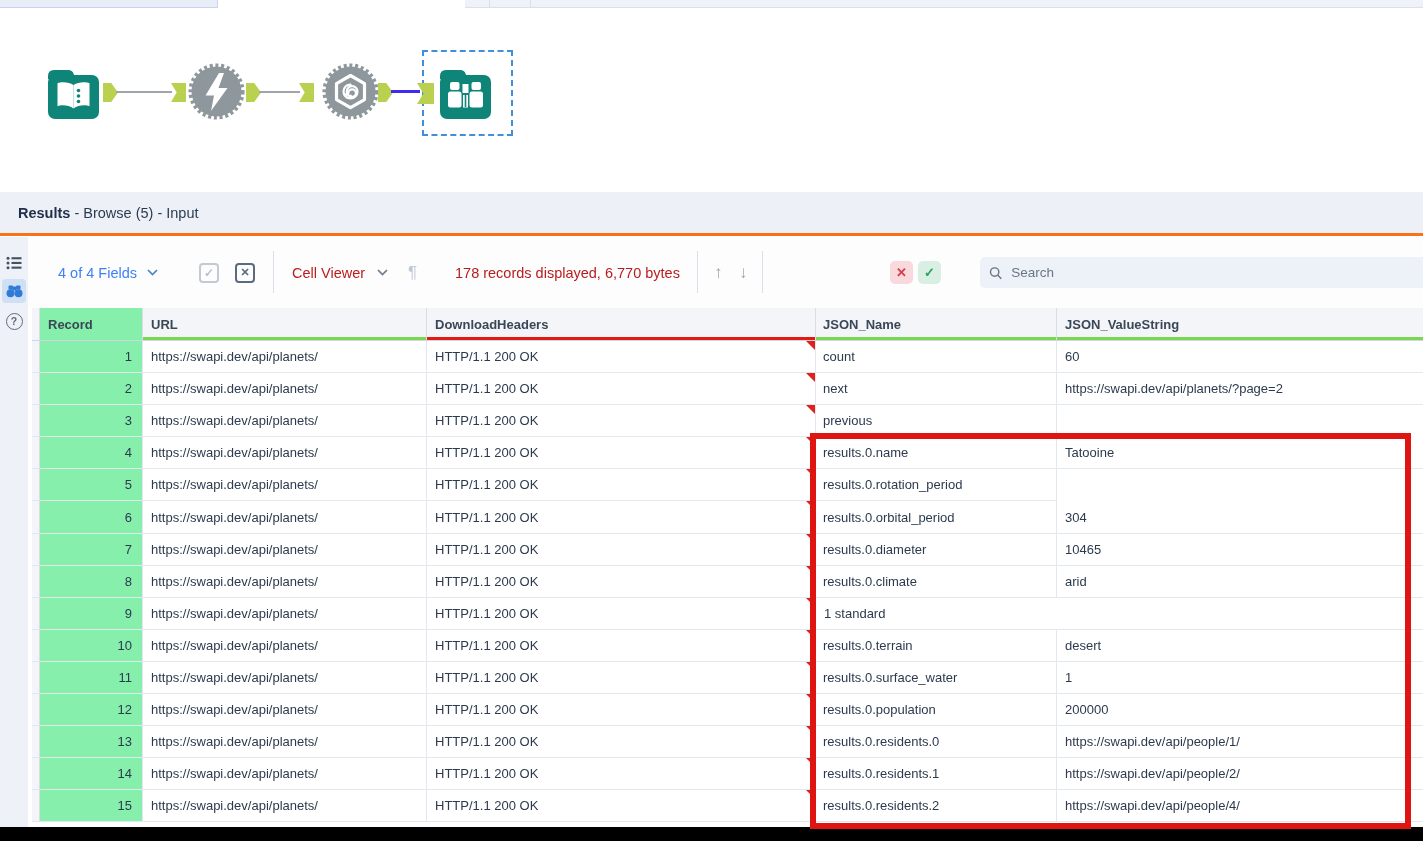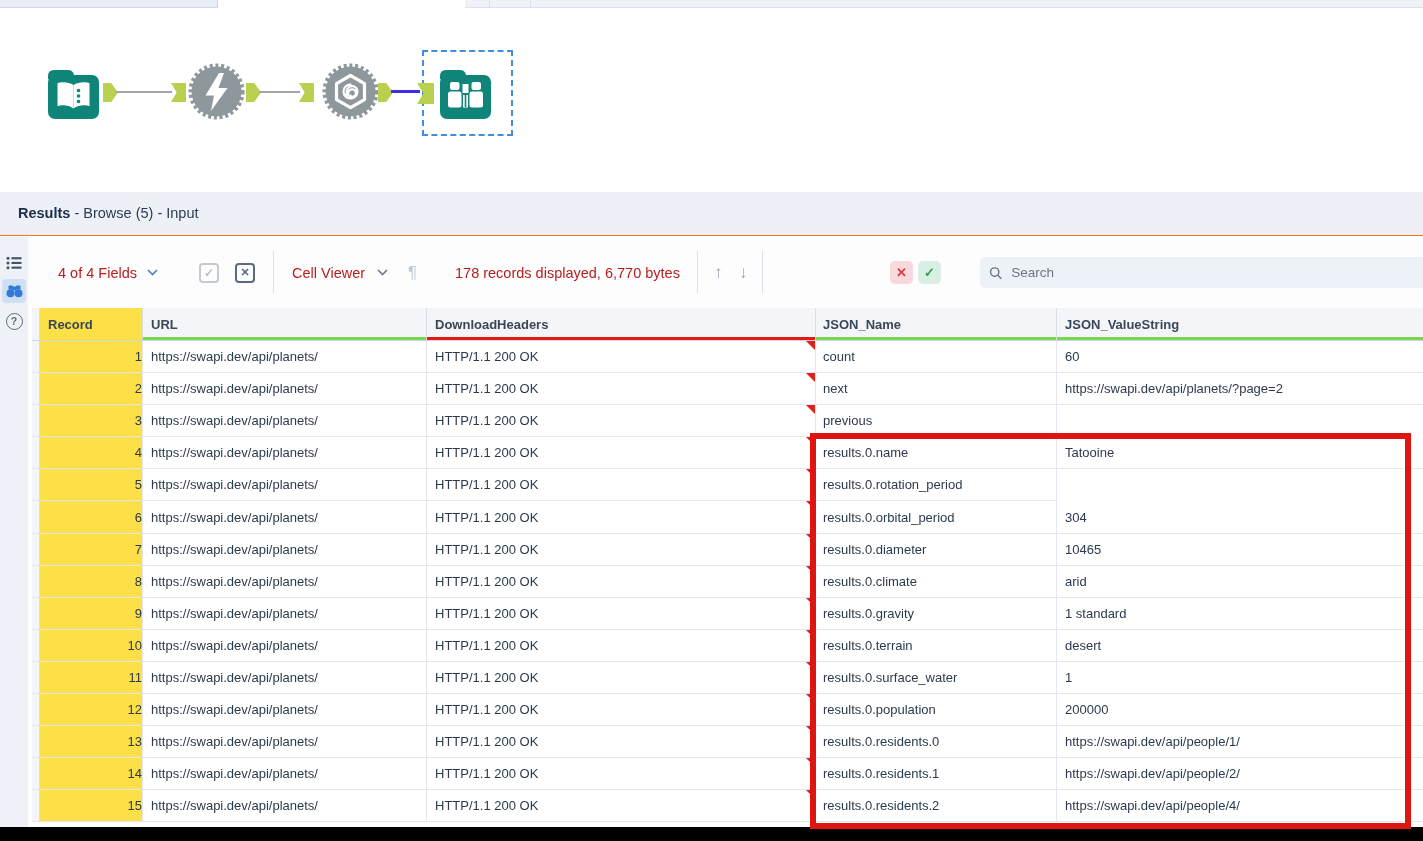--- a/index.html
+++ b/index.html
@@ -12,33 +12,33 @@
   
   .wire{position:absolute;height:2px;background:#a0a5aa;}
   .wire.blue{height:3px;background:#3e2df0;}
   .anchor{position:absolute;width:15px;height:19px;background:#b9d14f;}
   .anchor.out{clip-path:polygon(0 0,55% 0,100% 50%,55% 100%,0 100%);}
   .anchor.in{clip-path:polygon(0 0,100% 0,100% 100%,0 100%,38% 50%);}
   .tool{position:absolute;}
   .selbox{position:absolute;border:2px dashed #3f8fdc;background:transparent;box-sizing:border-box;}
 
   
-  .title-bar{position:absolute;left:0;top:192px;width:1423px;height:44px;background:#edf1f7;border-bottom:1px solid #f97316;box-sizing:border-box;}
+  .title-bar{position:absolute;left:0;top:192px;width:1423px;height:44px;background:#edf1f7;border-bottom:3px solid #f97316;box-sizing:border-box;}
   .title-text{position:absolute;left:18px;top:13px;font-size:14.5px;color:#2b3c50;}
   .title-text b{font-weight:700;color:#20304a;}
 
   .gutter{position:absolute;left:0;top:237px;width:28px;height:590px;background:#eef1f7;}
   .gutter-btn{position:absolute;width:24px;height:24px;border-radius:4px;display:flex;align-items:center;justify-content:center;}
   .gutter-btn.active{background:#cfe0f5;}
   .help-circle{width:17px;height:17px;border:1.6px solid #5f6b79;border-radius:50%;
       display:flex;align-items:center;justify-content:center;font-size:10.5px;font-weight:700;color:#5f6b79;box-sizing:border-box;}
 
   .toolbar{position:absolute;left:28px;top:237px;width:1395px;height:71px;background:#fdfdfe;}
   .tb{position:absolute;top:0;height:71px;display:flex;align-items:center;}
-  .blue-link{color:#b91c1c;font-size:14.5px;}
+  .blue-link{color:#3b82f6;font-size:14.5px;}
   .dark-label{color:#b91c1c;font-size:14.5px;}
   .chev{width:11px;height:7px;}
   .tb-sep{position:absolute;top:14px;width:1px;height:42px;background:#d9dee8;}
   .icon-box{width:20px;height:20px;border-radius:4px;display:flex;align-items:center;justify-content:center;font-size:12px;box-sizing:border-box;}
   .chk-light{border:2px solid #c3cad5;color:#b6bec9;font-weight:700;}
   .xbox{border:2px solid #5a6b80;color:#5a6b80;font-weight:700;font-size:11px;}
   .pilcrow{color:#c0c7d2;font-size:17px;}
   .arrow{color:#9aa5b2;font-size:17px;}
   .btn-x{width:23px;height:23px;border-radius:5px;background:#f9d9dc;color:#d43f47;font-weight:700;font-size:13px;display:flex;align-items:center;justify-content:center;}
   .btn-ok{width:23px;height:23px;border-radius:5px;background:#d9efe3;color:#2f9e62;font-weight:700;font-size:13px;display:flex;align-items:center;justify-content:center;}
@@ -51,21 +51,21 @@
   .thead{display:flex;height:33px;}
   .th{background:#f3f5f9;border-right:1px solid #d8dee8;border-bottom:1px solid #cfd6e2;box-sizing:border-box;
       font-size:13px;font-weight:700;color:#3a4757;display:flex;align-items:center;padding-left:8px;position:relative;}
   .th .ul{position:absolute;left:0;right:0;bottom:0;height:3px;}
   .ul-green{background:#79d84f;}
   .ul-red{background:#e01b14;}
   .trow{display:flex;height:32.1px;background:#fff;}
   .cell{border-right:1px solid #e3e7ef;border-bottom:1px solid #e3e7ef;box-sizing:border-box;font-size:13px;color:#2c3a4e;
         display:flex;align-items:center;padding-left:8px;overflow:hidden;white-space:nowrap;position:relative;}
   .c-gut{width:8px;padding:0;background:#f3f5f9;border-right:1px solid #d8dee8;}
-  .c-rec{width:103px;justify-content:flex-end;padding-left:0;background:#fde047;}
+  .c-rec{width:103px;justify-content:flex-end;padding-right:10px;padding-left:0;background:#86efac;}
   .c-url{width:284px;}
   .c-hdr{width:389px;}
   .c-jn{width:241px;padding-left:7px;}
   .c-jv{flex:1;border-right:none;}
   .null{color:#9aa3b0;}
   .corner-tri{position:absolute;top:0;right:0;width:0;height:0;border-top:9px solid #e02019;border-left:9px solid transparent;}
 
   
   .black-bar{position:absolute;left:0;top:827px;width:1423px;height:14px;background:#000;z-index:55;}
   .red-box{position:absolute;left:810px;top:433px;width:601px;height:396px;border:6px solid #de1510;box-sizing:border-box;z-index:60;pointer-events:none;}
@@ -335,21 +335,20 @@
     </div>
 
     <div class="trow">
       <div class="cell c-gut"></div>
       <div class="cell c-rec">9</div>
       <div class="cell c-url">https://swapi.dev/api/planets/</div>
       <div class="cell c-hdr">
             <span class="txt">HTTP/1.1 200 OK</span>
             <div class="corner-tri"></div>
           </div>
-      <div class="cell c-jn">results.0.gravity</div>
       <div class="cell c-jv">1 standard</div>
     </div>
 
     <div class="trow">
       <div class="cell c-gut"></div>
       <div class="cell c-rec">10</div>
       <div class="cell c-url">https://swapi.dev/api/planets/</div>
       <div class="cell c-hdr">
             <span class="txt">HTTP/1.1 200 OK</span>
             <div class="corner-tri"></div>

